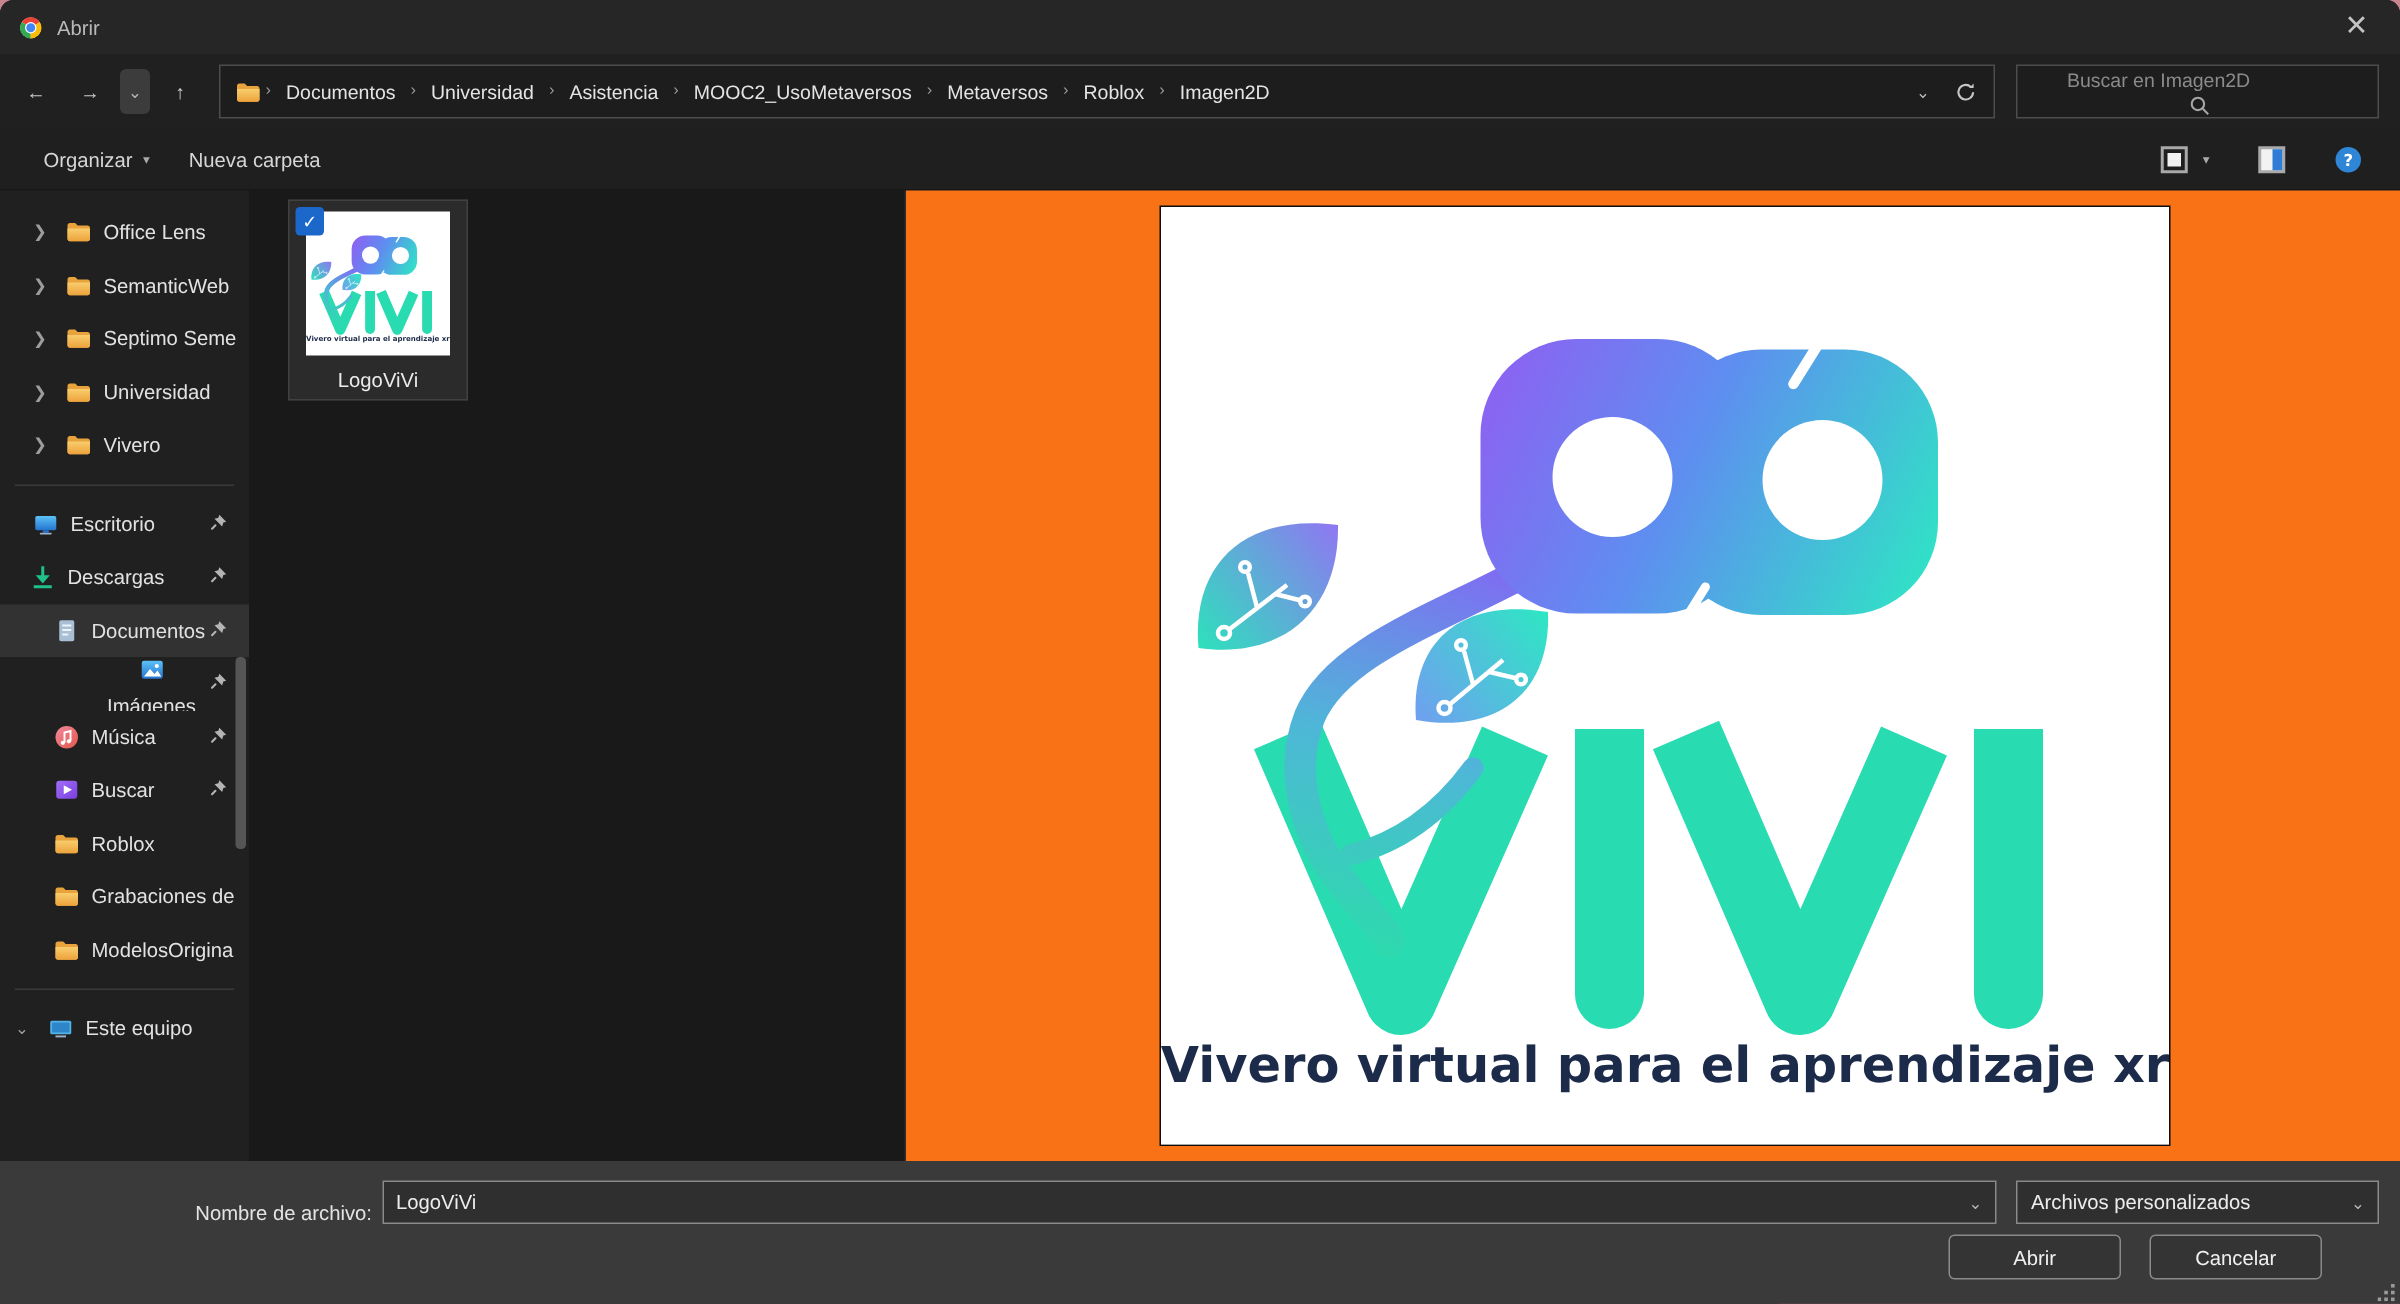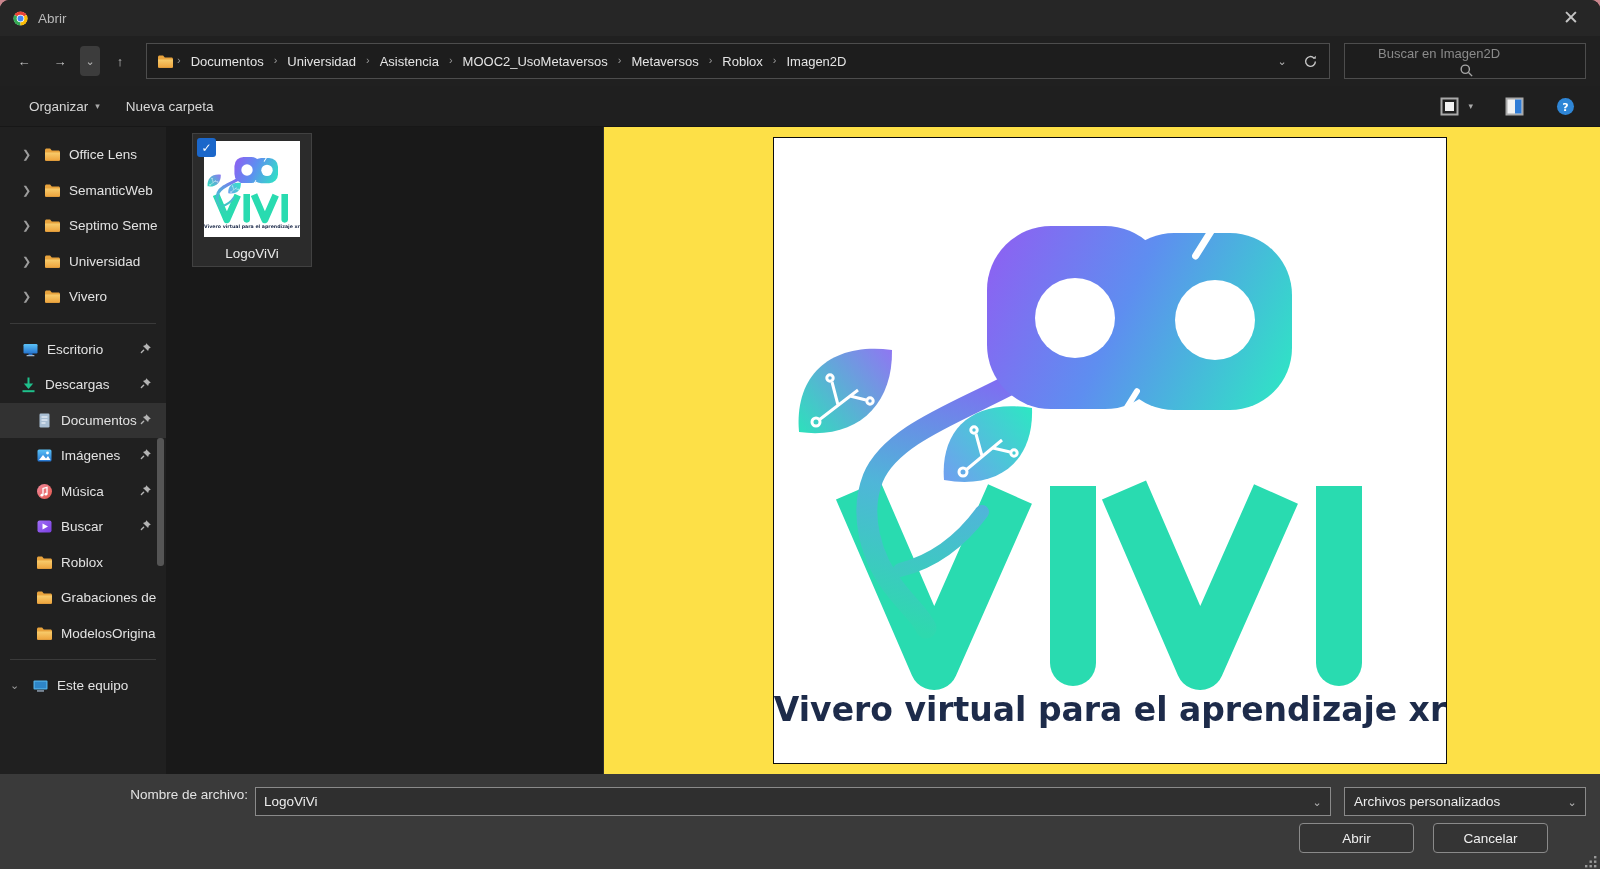--- a/index.html
+++ b/index.html
@@ -41,26 +41,26 @@
   .side-scroll{position:absolute;right:2px;top:311px;width:7px;height:128px;background:#555;border-radius:3px;}
   .ic{width:17px;height:17px;flex:none;}
   
   .filelist{width:437px;background:#191919;border-right:1px solid #2d2d2d;position:relative;flex:none;}
   .tile{position:absolute;left:26px;top:6px;width:118px;height:132px;background:#2b2b2b;border:1px solid #414141;}
   .tile-thumb{position:absolute;left:11px;top:7px;width:96px;height:96px;background:#fff;overflow:hidden;}
   .tile-check{position:absolute;left:4px;top:4px;width:19px;height:19px;background:#1b67ca;border-radius:3px;
     color:#fff;font-size:12px;display:flex;align-items:center;justify-content:center;font-weight:bold;}
   .tile-name{position:absolute;left:0;right:0;bottom:5px;text-align:center;color:#eaeaea;font-size:13.5px;}
   
-  .previewpane{flex:1;background:#fde047;position:relative;}
+  .previewpane{flex:1;background:#f97316;position:relative;}
   .previewimg{position:absolute;left:170px;top:11px;width:672px;height:625px;background:#ffffff;box-shadow:0 0 0 1px #0d0d0d;}
   .previewimg svg{display:block;width:672px;height:625px;}
   
   .footer{height:96px;background:#3a3a3a;position:relative;}
-  .frow1{position:absolute;left:0;top:13px;width:100%;display:flex;align-items:flex-start;}
+  .frow1{position:absolute;left:0;top:13px;width:100%;display:flex;align-items:flex-end;}
   .fname-label{width:248px;text-align:right;color:#e3e3e3;font-size:13.5px;flex:none;}
   .fname-wrap{margin-left:7px;width:1074px;height:27px;border:1px solid #8a8a8a;background:#2f2f2f;display:flex;align-items:center;flex:none;}
   .fname-wrap input{flex:1;border:0;background:transparent;outline:none;color:#ededed;font-size:13.5px;padding:0 8px;
     font-family:"Liberation Sans","DejaVu Sans",sans-serif;}
   .fname-chev{width:26px;text-align:center;color:#b5b5b5;}
   .ftype{margin-left:13px;width:240px;height:27px;border:1px solid #8a8a8a;background:#2f2f2f;display:flex;align-items:center;flex:none;}
   .ftype .val{flex:1;padding:0 9px;color:#ededed;font-size:13.5px;white-space:nowrap;overflow:hidden;}
   .frow2{position:absolute;right:52px;top:49px;display:flex;gap:19px;}
   .btn{min-width:93px;height:28px;background:#343434;border:1px solid #8a8a8a;border-radius:4px;
     color:#f0f0f0;font-size:13.5px;display:flex;align-items:center;justify-content:center;padding:0 10px;}
@@ -326,21 +326,21 @@
       </div>
       <div class="side-row sel" style="padding-left:36px;">
         <svg class="ic">
             <use href="#ic-doc"></use>
           </svg>
         <span class="lbl">Documentos</span>
         <svg class="pin" width="14" height="14">
             <use href="#ic-pin"></use>
           </svg>
       </div>
-      <div class="side-row" style="padding-left:36px;">
+      <div class="side-row" style="padding-left:36px;flex-direction:column;">
         <svg class="ic">
             <use href="#ic-pic"></use>
           </svg>
         <span class="lbl">Imágenes</span>
         <svg class="pin" width="14" height="14">
             <use href="#ic-pin"></use>
           </svg>
       </div>
       <div class="side-row" style="padding-left:36px;">
         <svg class="ic">

